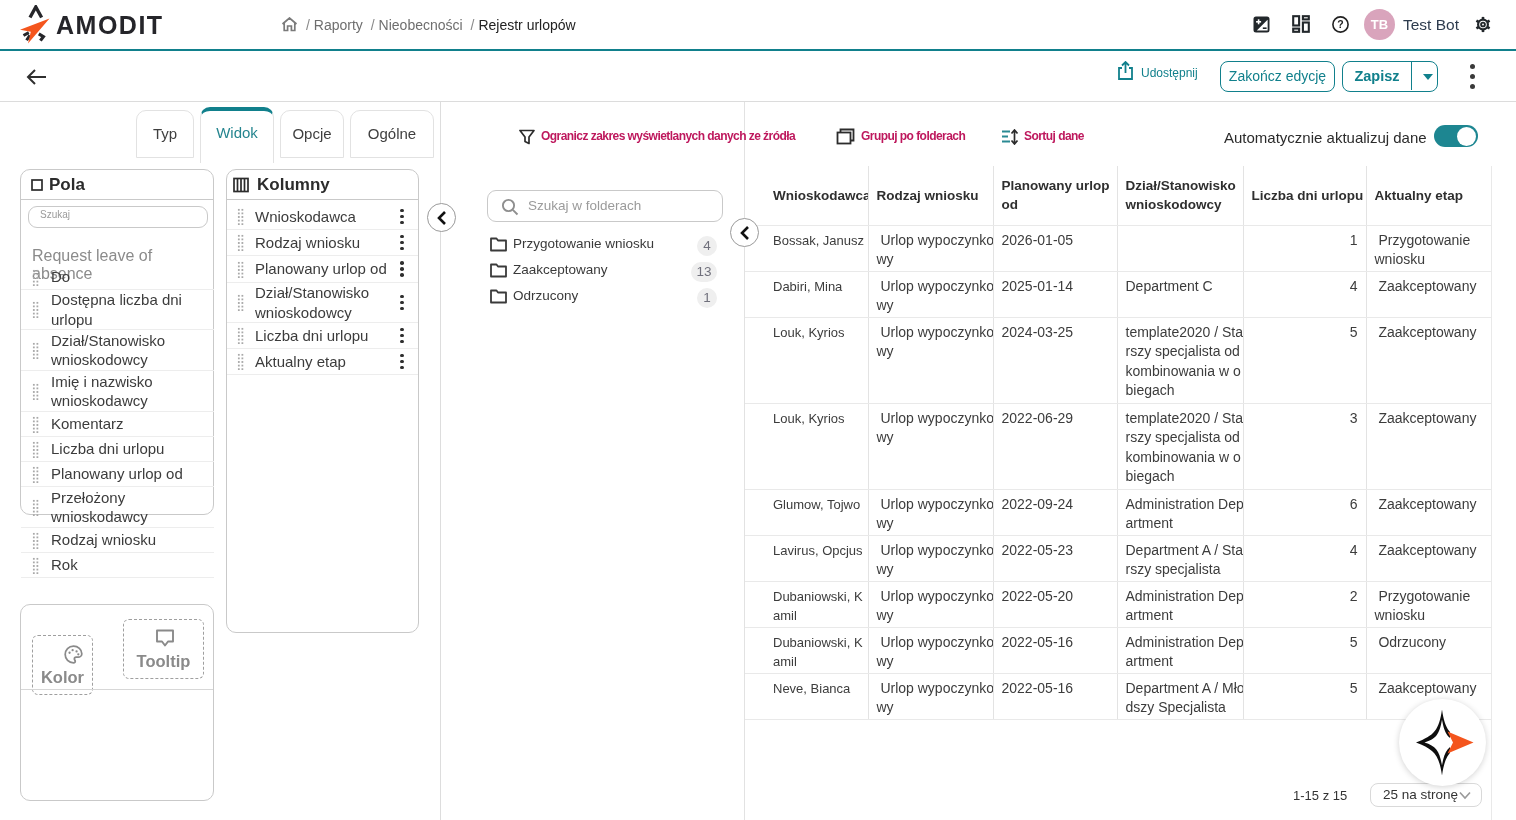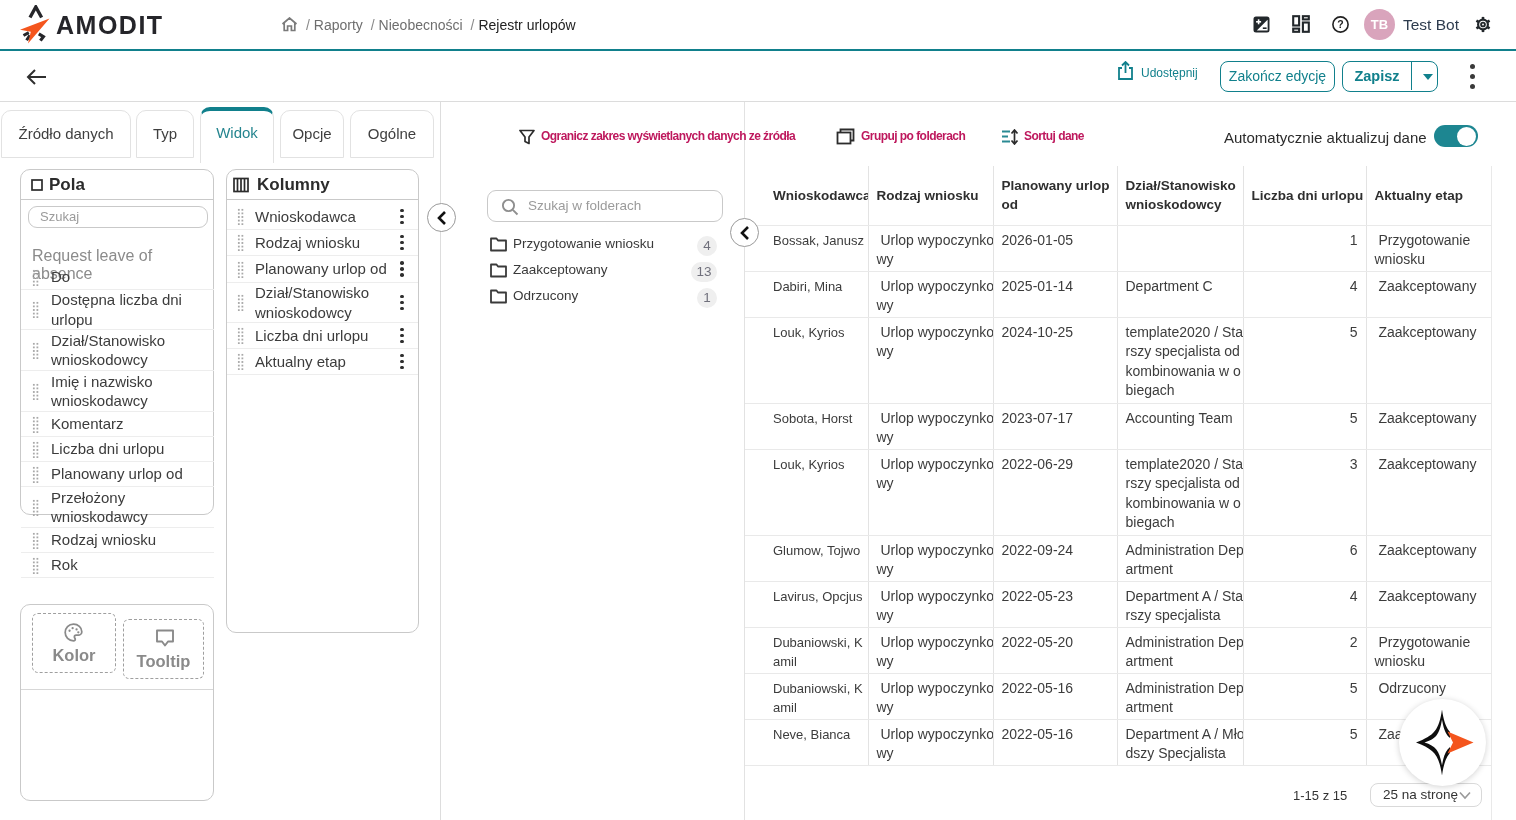--- a/index.html
+++ b/index.html
@@ -163,35 +163,34 @@
 <div class="btn" id="btn-finish" style="position:absolute">Zakończ edycję</div>
 <div class="btn" id="btn-save" style="position:absolute">
     <span class="main">Zapisz</span>
     <span class="car"></span>
   </div>
 <div class="kebab" style="left:1470px;top:64px"></div>
 <div class="kebab" style="left:1470px;top:74px"></div>
 <div class="kebab" style="left:1470px;top:84px"></div>
 
 <div id="sidebar">
-  <div class="tab" style="left:1px;width:130px">Źródło danych</div>
   <div class="tab" style="left:136px;width:58px">Typ</div>
   <div class="tab active" style="left:200px;width:74px">Widok</div>
   <div class="tab" style="left:280px;width:64px">Opcje</div>
   <div class="tab" style="left:350px;width:84px">Ogólne</div>
 
   <div class="panel" style="left:20px;top:67px;width:194px;height:346px">
     <div class="phead">
       <svg class="ic" width="12" height="12" viewBox="0 0 12 12" style="top:9px">
           <rect x="1" y="1" width="10" height="10" fill="none" stroke="#2c2c2c" stroke-width="1.7"></rect>
         </svg>
       <span class="tt">Pola</span>
     </div>
     <div class="abs" style="left:7px;top:36px;width:180px;height:22px;border:1px solid #c9c9c9;border-radius:9px;">
-      <span class="abs" style="left:11px;top:2px;font-size:13px;color:#9b9b9b;">Szukaj</span>
+      <span class="abs" style="left:11px;top:2px;font-size:10px;color:#9b9b9b;">Szukaj</span>
     </div>
     <div class="abs" style="left:11px;top:77px;font-size:16px;color:#8b8b8b;">Request leave of absence</div>
     <ul class="flist" style="left:0;top:95px;width:193px;">
       <li style="height:25px">
           <span class="grip" style="margin-left:11px;margin-right:12px"></span>
           <span class="lbl">Do</span>
         </li>
       <li style="height:40px">
           <span class="grip" style="margin-left:11px;margin-right:12px"></span>
           <span class="lbl">Dostępna liczba dni<br>urlopu</span>
@@ -225,21 +224,21 @@
           <span class="lbl">Rodzaj wniosku</span>
         </li>
       <li style="height:25px">
           <span class="grip" style="margin-left:11px;margin-right:12px"></span>
           <span class="lbl">Rok</span>
         </li>
     </ul>
   </div>
 
   <div class="panel" style="left:20px;top:502px;width:194px;height:197px">
-    <div class="dash" style="left:11px;top:8px;width:84px;height:60px">
+    <div class="dash" style="left:11px;top:30px;width:61px;height:60px">
       <svg class="abs" style="left:30px;top:8px" width="21" height="21" viewBox="0 0 24 24">
         <path fill="none" stroke="#8a8a8a" stroke-width="2" d="M12,2.5 C6.5,2.5 2.5,6.6 2.5,12 C2.5,17.4 6.6,21.5 12,21.5 C13.2,21.5 14,20.7 14,19.7 C14,19.2 13.8,18.8 13.5,18.4 C13.2,18.1 13,17.6 13,17.1 C13,16 13.9,15.1 15,15.1 L17.3,15.1 C19.6,15.1 21.5,13.3 21.5,11 C21.5,6.3 17.2,2.5 12,2.5 Z"></path>
         <circle cx="7.5" cy="10" r="1.3" fill="#8a8a8a"></circle>
           <circle cx="11" cy="7" r="1.3" fill="#8a8a8a"></circle>
         <circle cx="15.5" cy="8.5" r="1.3" fill="#8a8a8a"></circle>
           <circle cx="17.5" cy="11.8" r="1.3" fill="#8a8a8a"></circle>
       </svg>
       <div class="abs" style="left:0;width:100%;top:32px;text-align:center;font-size:16.5px;font-weight:bold;color:#8a8a8a">Kolor</div>
     </div>
     <div class="dash" style="left:102px;top:14px;width:81px;height:60px">
@@ -404,30 +403,22 @@
     <td>Dabiri, Mina</td>
         <td>&nbsp;Urlop wypoczynko<br>wy</td>
         <td>2025-01-14</td>
     <td>Department C</td>
         <td class="num">4</td>
         <td>&nbsp;Zaakceptowany</td>
   </tr>
   <tr style="height:86px">
     <td>Louk, Kyrios</td>
         <td>&nbsp;Urlop wypoczynko<br>wy</td>
-        <td>2024-10-25</td>
+        <td>2024-03-25</td>
     <td>template2020 / Sta<br>rszy specjalista od<br>kombinowania w o<br>biegach</td>
-        <td class="num">5</td>
-        <td>&nbsp;Zaakceptowany</td>
-  </tr>
-  <tr style="height:46px">
-    <td>Sobota, Horst</td>
-        <td>&nbsp;Urlop wypoczynko<br>wy</td>
-        <td>2023-07-17</td>
-    <td>Accounting Team</td>
         <td class="num">5</td>
         <td>&nbsp;Zaakceptowany</td>
   </tr>
   <tr style="height:86px">
     <td>Louk, Kyrios</td>
         <td>&nbsp;Urlop wypoczynko<br>wy</td>
         <td>2022-06-29</td>
     <td>template2020 / Sta<br>rszy specjalista od<br>kombinowania w o<br>biegach</td>
         <td class="num">3</td>
         <td>&nbsp;Zaakceptowany</td>

